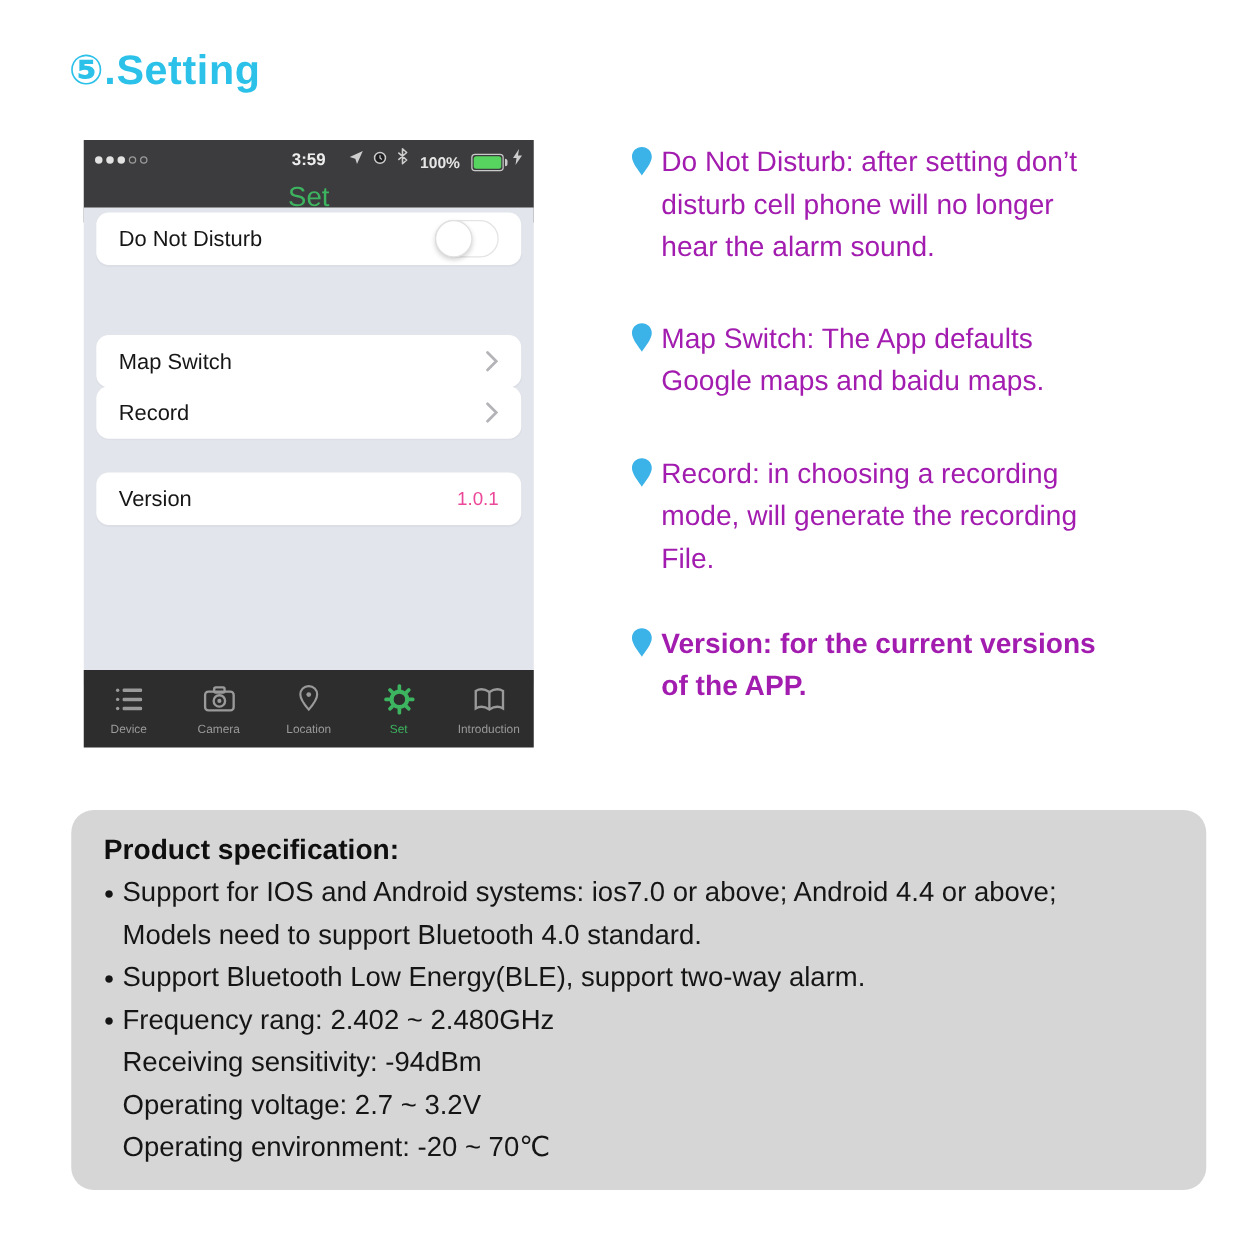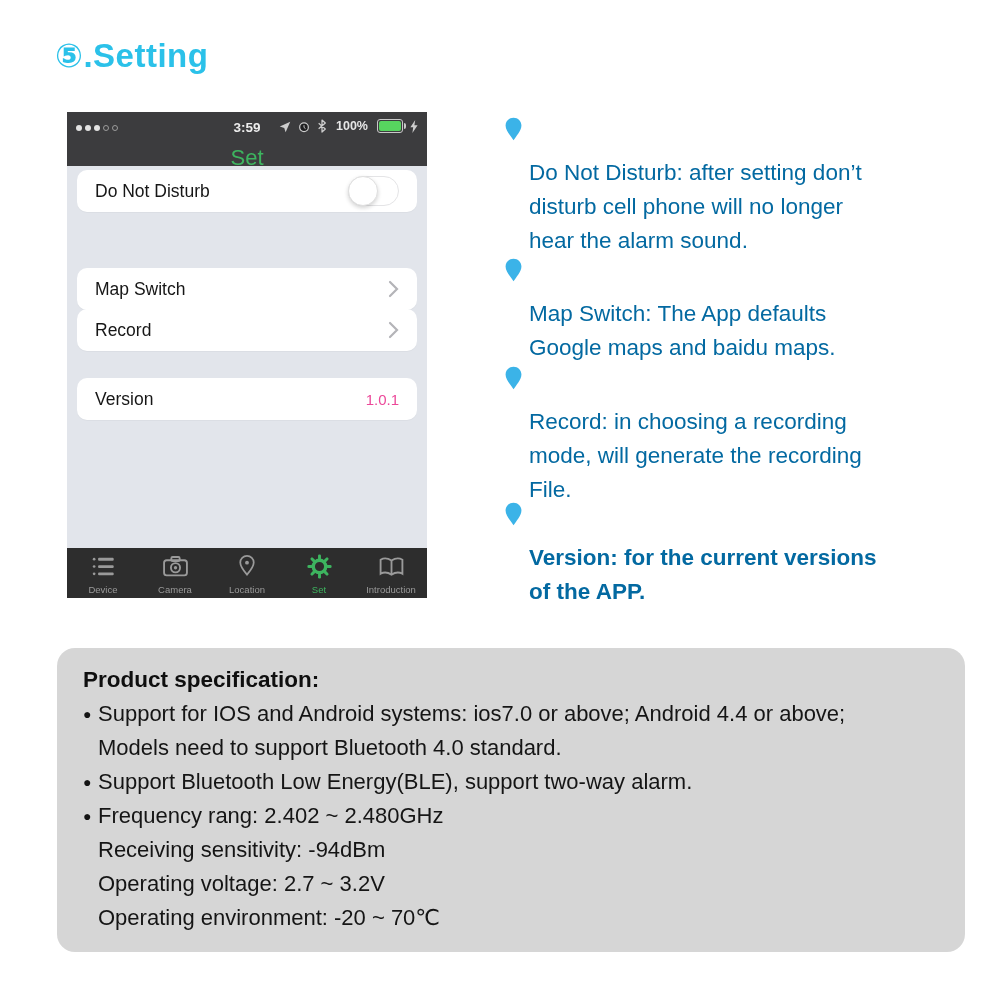--- a/index.html
+++ b/index.html
@@ -11,44 +11,44 @@
 
   
   .phone{position:absolute;left:67px;top:100px;width:360px;height:498px;}
   .phone-header{position:absolute;left:0;top:12px;right:0;height:66px;background:#3c3c3e;}
   .statusbar{position:absolute;left:0;right:0;top:0;height:24px;display:flex;align-items:center;padding:7px 9px 0 9px;box-sizing:border-box;}
   .sig-dots{display:flex;gap:3px;align-items:center;}
   .sig-dot{width:6px;height:6px;border-radius:50%;box-sizing:border-box;}
   .sig-dot.filled{background:#e3e3e3;}
   .sig-dot.hollow{border:1px solid #9b9b9b;}
   .sb-time{position:absolute;left:50%;transform:translateX(-50%);top:8px;color:#ededed;font-size:13.5px;font-weight:700;}
-  .sb-right{margin-left:auto;display:flex;align-items:flex-start;gap:7px;}
+  .sb-right{margin-left:auto;display:flex;align-items:flex-end;gap:7px;}
   .sb-pct{color:#e6e6e6;font-size:12.5px;font-weight:700;margin-left:2px;}
   .battery{position:relative;width:24px;height:12px;border:1px solid #c9c9c9;border-radius:3px;margin-left:2px;}
   .battery-fill{position:absolute;left:1px;top:1px;bottom:1px;right:1px;background:#57d45f;border-radius:2px;}
   .battery-nub{position:absolute;right:-4px;top:3px;width:2.5px;height:6px;background:#c9c9c9;border-radius:0 2px 2px 0;}
   .hdr-title{position:absolute;left:0;right:0;bottom:7px;text-align:center;color:#3db45f;font-size:22px;font-weight:400;}
 
   .phone-list{position:absolute;left:0;right:0;top:66px;bottom:50px;background:#e2e5eb;}
   .card{position:absolute;left:10px;right:10px;height:42px;background:#ffffff;border-radius:10px;display:flex;align-items:center;padding:0 18px;box-sizing:border-box;box-shadow:0 1px 1px rgba(0,0,0,0.03);}
   .card-label{font-size:17.5px;color:#161616;}
   .card-right{margin-left:auto;display:flex;align-items:center;}
   .toggle{position:relative;width:51px;height:30px;border:1.5px solid #e4e4e6;border-radius:16px;background:#fff;box-sizing:border-box;}
   .toggle-knob{position:absolute;left:-1.5px;top:-1.5px;width:30px;height:30px;border-radius:50%;background:#fff;border:1px solid #e0e0e0;box-shadow:0 2px 4px rgba(0,0,0,.18);box-sizing:border-box;}
   .version-value{font-size:15px;color:#ec4899;}
 
-  .tabbar{position:absolute;left:0;right:0;bottom:0;height:50px;background:#2d2d2d;display:flex;}
+  .tabbar{position:absolute;left:0;right:0;bottom:0;height:62px;background:#2d2d2d;display:flex;}
   .tab{flex:1;display:flex;flex-direction:column;align-items:center;justify-content:center;gap:1px;padding-top:2px;}
   .tab-label{font-size:9.5px;color:#9a9a9a;}
   .tab.active .tab-label{color:#3db45f;}
 
   
   .annotation{position:absolute;left:505px;width:450px;}
   .ann-pin{position:absolute;left:0;top:4px;}
-  .ann-lines{margin-left:24px;font-size:22.5px;line-height:34px;color:#0369a1;margin-top:43px;}
+  .ann-lines{margin-left:24px;font-size:22.5px;line-height:34px;color:#a21caf;}
 
   
   .spec{position:absolute;left:57px;top:648px;width:908px;height:304px;background:#d6d6d6;border-radius:18px;box-sizing:border-box;padding:15px 26px 0 26px;}
   .spec-title{font-size:22.5px;font-weight:700;color:#0f0f0f;line-height:34px;}
   .spec-line{display:flex;font-size:22px;line-height:34px;color:#151515;white-space:nowrap;}
   .spec-bullet{width:15px;flex:0 0 15px;font-size:14px;line-height:34px;}
 </style>
 </head>
 <body>
 

